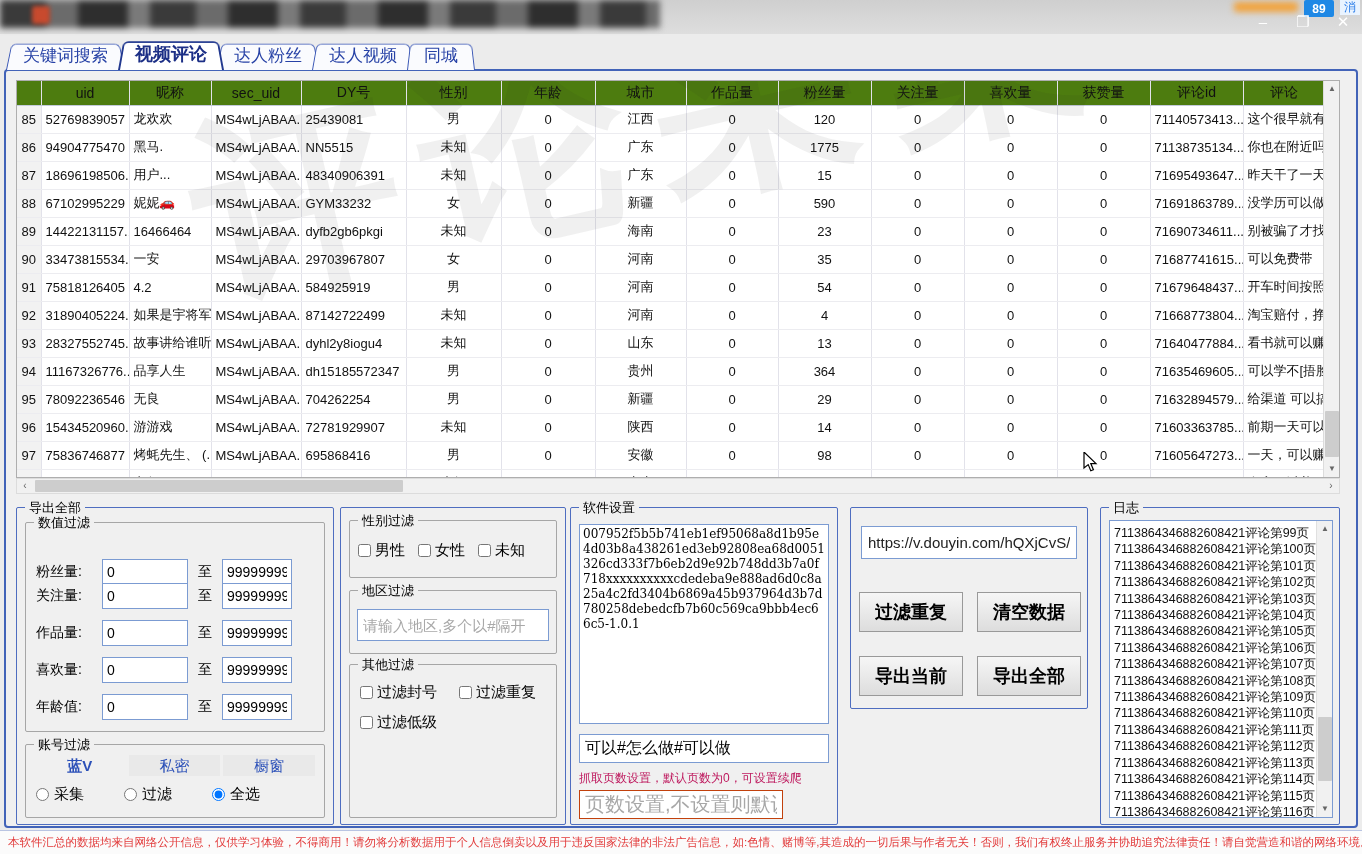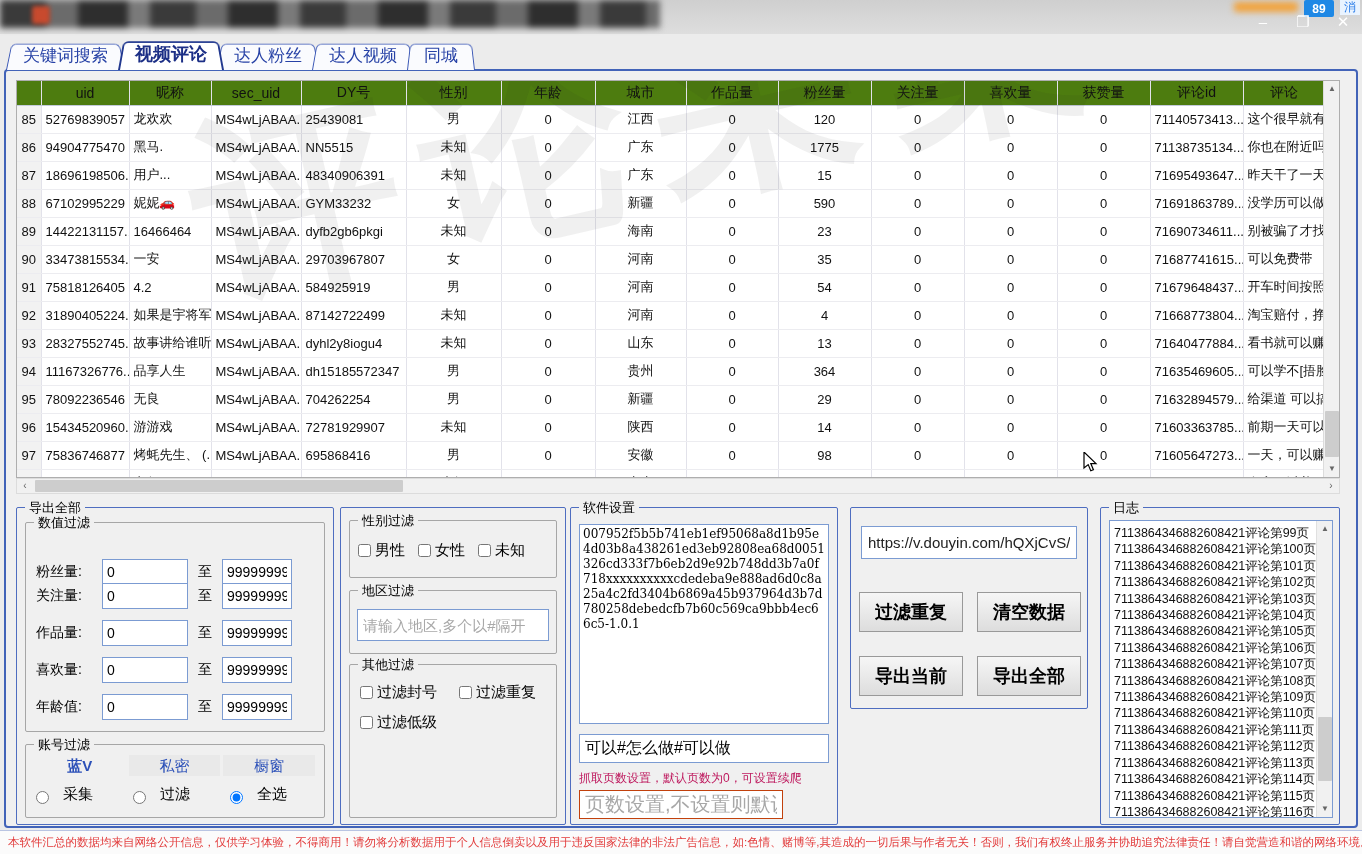--- a/index.html
+++ b/index.html
@@ -82,21 +82,21 @@
   .num-row input.min { width:86px; height:26px; border:1px solid #7b9bd2; font-size:14px; padding:0 4px; }
   .num-row .to { margin:0 10px; font-size:14px; }
   .num-row input.max { width:70px; height:26px; border:1px solid #7b9bd2; font-size:14px; padding:0 4px; }
 
   .acctbox { left:8px; top:236px; width:300px; height:74px; }
   .acct-tabs { position:absolute; left:8px; top:10px; display:flex; width:284px; }
   .acct-tabs .at { flex:1; text-align:center; font-size:15px; color:#2b50b8; height:21px; line-height:21px; margin-right:3px; cursor:pointer; }
   .acct-tabs .at.bluev { font-weight:bold; }
   .acct-tabs .at.strip { background:#e9e9e9; }
   .acct-radios { position:absolute; left:10px; top:40px; display:flex; gap:40px; font-size:15px; }
-  .acct-radios label { display:flex; align-items:flex-end; gap:14px; cursor:pointer; }
+  .acct-radios label { display:flex; align-items:center; gap:5px; cursor:pointer; }
 
   .panel-middle { left:340px; top:507px; width:226px; height:318px; }
   .genderbox { left:8px; top:12px; width:208px; height:58px; }
   .genderbox .opts { position:absolute; left:8px; top:20px; display:flex; gap:13px; font-size:15px; }
   .genderbox label, .otherbox label { display:flex; align-items:center; gap:4px; cursor:pointer; }
   .regionbox { left:8px; top:82px; width:208px; height:64px; }
   .regionbox input { position:absolute; left:7px; top:18px; width:192px; height:32px; border:1px solid #7b9bd2; font-size:15px; padding:0 5px; }
   .otherbox { left:8px; top:156px; width:208px; height:154px; }
   .otherbox .row1 { position:absolute; left:10px; top:18px; display:flex; gap:22px; font-size:15px; }
   .otherbox .row2 { position:absolute; left:10px; top:48px; font-size:15px; }

